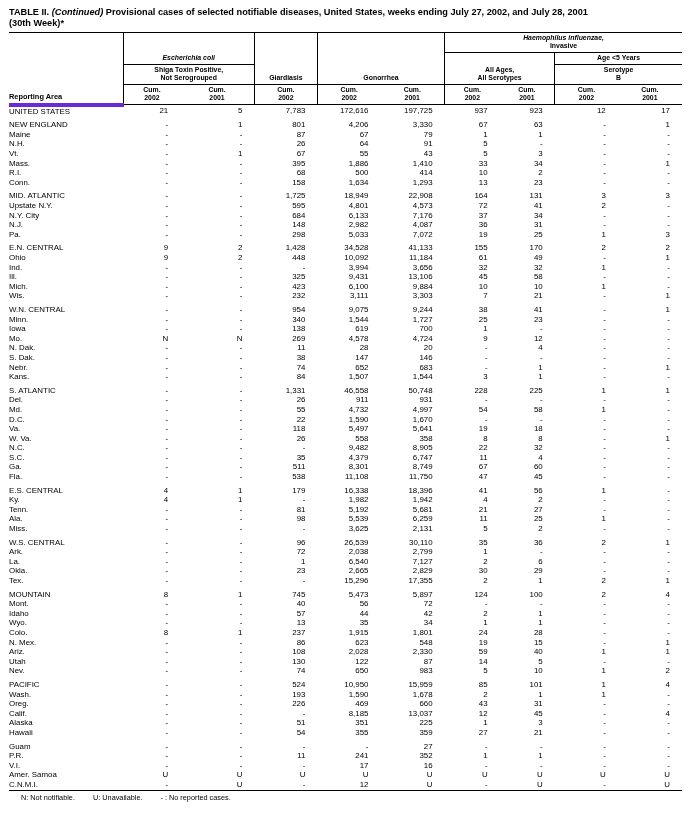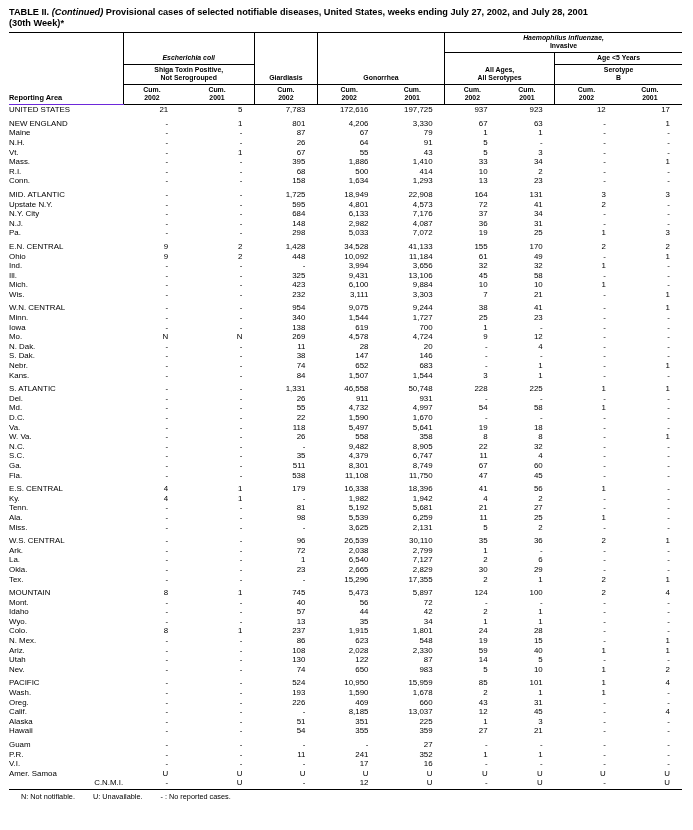--- a/index.html
+++ b/index.html
@@ -16,27 +16,27 @@
   thead th, thead td {
     font-weight: bold; font-size: 6.9px; line-height: 8px;
     text-align: center; vertical-align: bottom; padding: 1px 2px 2px 2px;
   }
   thead tr:first-child > * { border-top: 1px solid #000; }
   .underline { border-bottom: 1px solid #000; }
   .vline { border-left: 1px solid #000; }
   .cum-row th { border-bottom: 1px solid #000; padding-bottom: 2px; }
   .area-head {
     text-align: left; vertical-align: bottom;
-    padding: 0 0 2px 0; border-bottom: 1px solid #6d28d9; font-size: 7.4px;
+    padding: 0 0 2px 0; border-bottom: 4px solid #6d28d9; font-size: 7.4px;
   }
   tbody td { font-size: 7.9px; line-height: 9.6px; padding: 0; white-space: nowrap; }
   td.num { text-align: right; padding-right: 12px; }
   td.area { text-align: left; }
   tr.spacer td { height: 4px; line-height: 4px; font-size: 2px; }
-  tbody tr:last-child td { border-bottom: 1px solid #000; padding-bottom: 1px; text-align: right; }
+  tbody tr:last-child td { border-bottom: 1px solid #000; padding-bottom: 1px; }
   .footnotes { font-size: 7.3px; line-height: 9.5px; margin-top: 2px; margin-left: 12px; }
   .footnotes .seg { margin-right: 16px; }
 </style>
 </head>
 <body>
 
 <div class="page">
 
   <div class="title">
     <span>TABLE II. </span><span class="ital">(Continued)</span><span> Provisional cases of selected notifiable diseases, United States, weeks ending July 27, 2002, and July 28, 2001</span><br>

